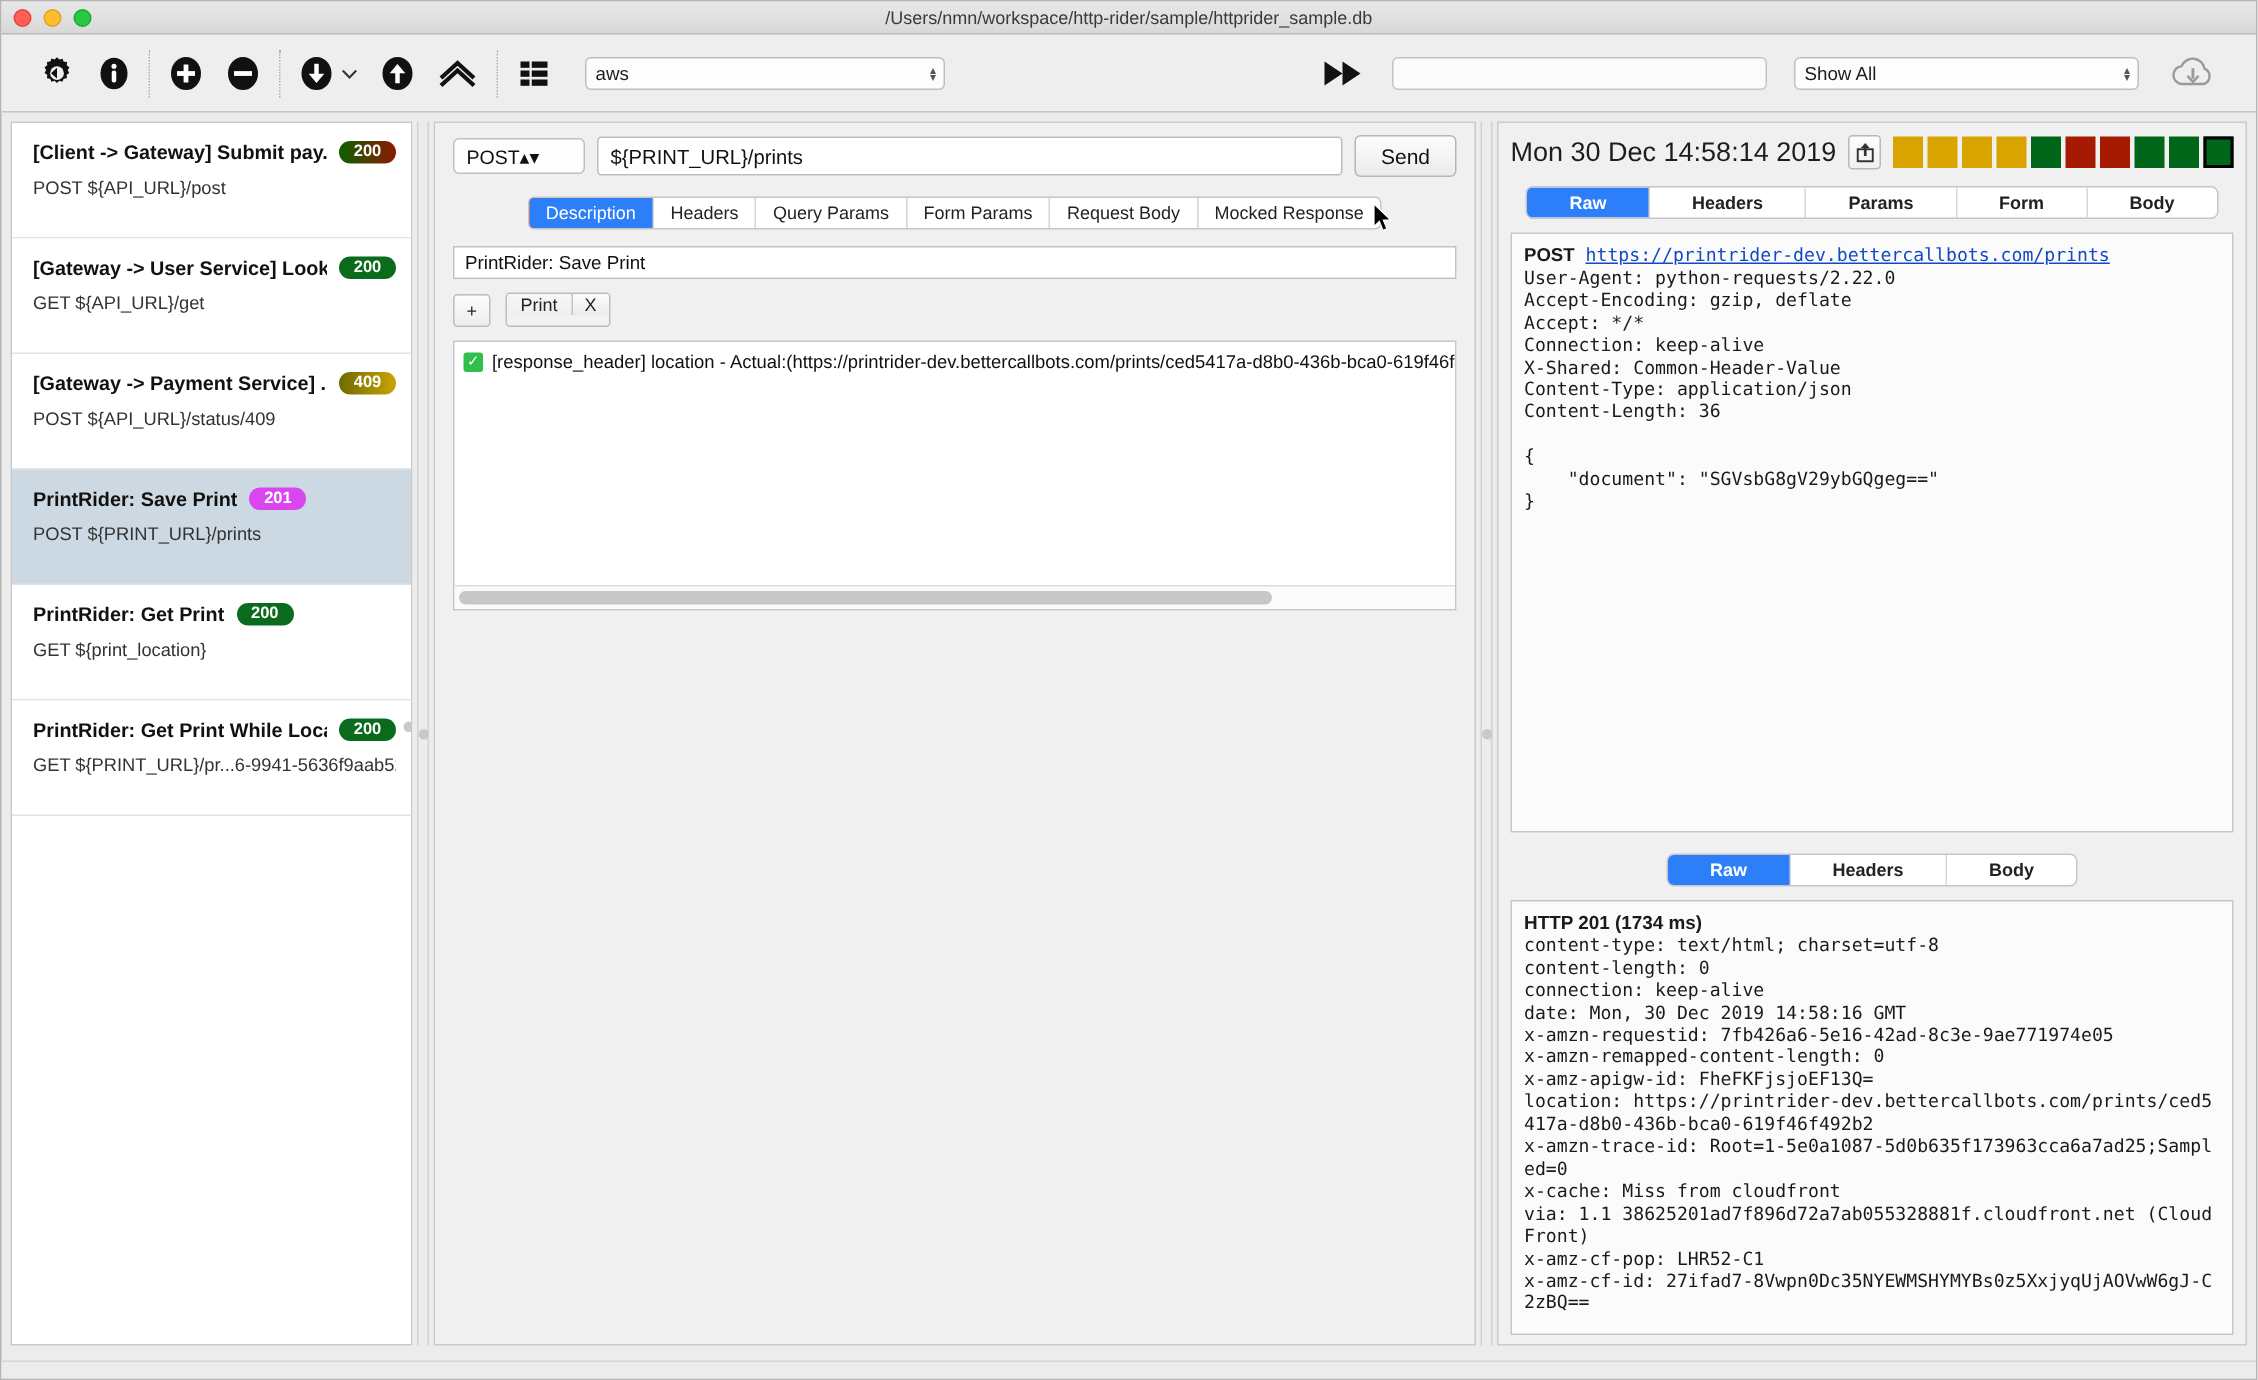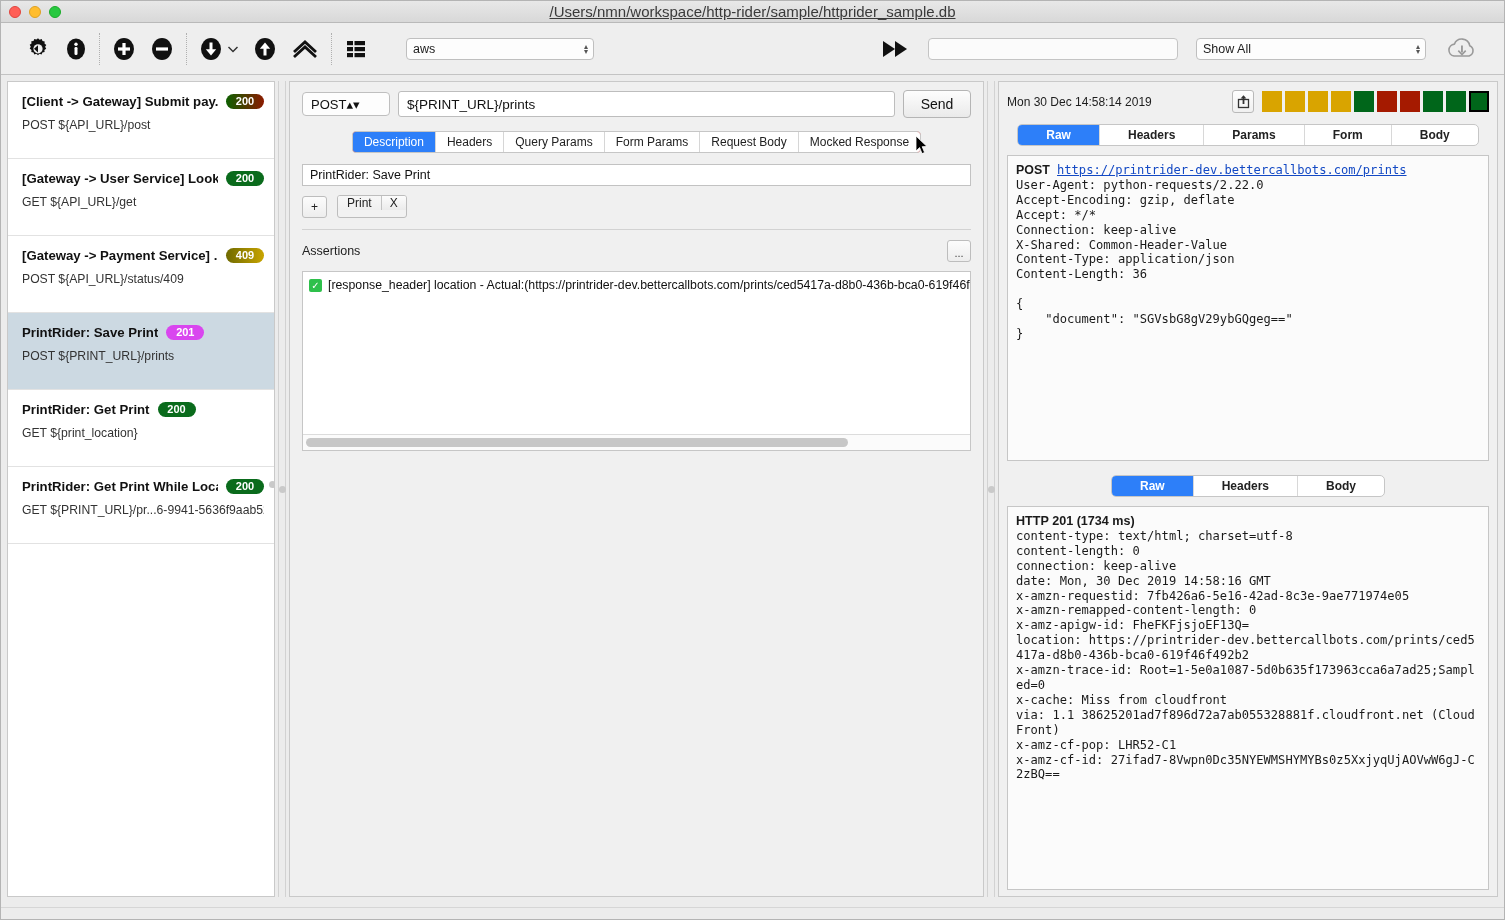--- a/index.html
+++ b/index.html
@@ -26,21 +26,21 @@
     display: flex; align-items: center;
     position: relative;
   }
   .traffic { display: flex; gap: 8px; padding-left: 8px; }
   .light { width: 12px; height: 12px; border-radius: 50%; }
   .light.red    { background: #ff5f57; border: 1px solid #e0443e; }
   .light.yellow { background: #ffbd2e; border: 1px solid #dea123; }
   .light.green  { background: #28c840; border: 1px solid #1aab29; }
   .title-text {
     position: absolute; left: 0; right: 0; text-align: center;
-    font-size: 15px; color: #3a3a3a; text-decoration: underline;
+    font-size: 12px; color: #3a3a3a;
   }
 
   
   .toolbar {
     height: 52px; min-height: 52px;
     background: #eeeeee;
     border-bottom: 1px solid #c3c3c3;
     display: flex; align-items: center;
     padding: 0 12px;
   }
@@ -58,21 +58,21 @@
     display: flex; align-items: center;
     font-size: 12.5px; color: #1d1d1d;
     padding: 0 6px;
     position: relative;
   }
   .combo .stepper {
     position: absolute; right: 5px; top: 50%; transform: translateY(-50%);
     display: flex; flex-direction: column; line-height: 5px;
     font-size: 8px; color: #555;
   }
-  #env-combo { width: 188px; margin-left: 24px; }
+  #env-combo { width: 240px; margin-left: 8px; }
   #filter-combo { width: 230px; }
 
   .search-field {
     width: 250px; height: 22px;
     border: 1px solid #c4c4c4; border-radius: 4px;
     background: #fbfbfb;
   }
 
   
   .body {
@@ -254,21 +254,21 @@
 
   
   .right-pane {
     width: 500px; min-width: 500px;
     background: #f0f0f0;
     border: 1px solid #c9c9c9;
     display: flex; flex-direction: column;
     padding: 8px 8px 6px 8px;
   }
   .resp-head { display: flex; align-items: center; justify-content: space-between; }
-  .timestamp { font-size: 12px; color: #1d1d1d; }
+  .timestamp { font-size: 18px; color: #1d1d1d; }
   .head-right { display: flex; align-items: center; gap: 8px; }
   .share-btn {
     width: 22px; height: 23px; border: 1px solid #b9b9b9; border-radius: 3px;
     background: linear-gradient(#fefefe,#f0f0f0);
     display: flex; align-items: center; justify-content: center;
   }
   .swatches { display: flex; gap: 3px; }
   .swatch { width: 20px; height: 21px; }
   .swatch.sel { outline: 2px solid #000; outline-offset: -2px; }
 
@@ -289,21 +289,21 @@
     background: #fbfbfb;
     border: 1px solid #c6c6c6;
     font-family: "DejaVu Sans Mono", monospace;
     font-size: 12.1px; line-height: 14.9px;
     color: #1a1a1a;
     padding: 7px 8px;
     overflow: hidden;
     white-space: pre-wrap;
     word-break: break-all;
   }
-  #request-raw { height: 306px; }
+  #request-raw { height: 400px; }
   #response-raw { flex: 1; min-height: 0; }
   .req-method { font-weight: bold; font-family: "Liberation Sans", sans-serif; font-size: 12.4px; }
   .req-link { color: #1349c4; text-decoration: underline; }
   .resp-status { font-weight: bold; font-family: "Liberation Sans", sans-serif; font-size: 12.6px; }
 
   
   .footer-strip { height: 12px; background: #ececec; border-top: 1px solid #d6d6d6; }
 </style>
 </head>
 <body>
@@ -511,24 +511,20 @@
       <div class="desc-title">PrintRider: Save Print</div>
 
       <div class="btn-row">
         <div class="sm-btn">+</div>
         <div class="tabchip">
           <div class="name">Print</div>
           <div class="close">X</div>
         </div>
       </div>
 
-      <div class="assert-head">
-        <div class="assert-label">Assertions</div>
-        <div class="dots-btn">...</div>
-      </div>
 
       <div class="assert-box">
         <div class="assert-row">
           <div class="check">✓</div>
           <div>[response_header] location - Actual:(https://printrider-dev.bettercallbots.com/prints/ced5417a-d8b0-436b-bca0-619f46f492b2)</div>
         </div>
         <div class="assert-spacer"></div>
         <div class="hscroll">
           <div class="thumb"></div>
         </div>

